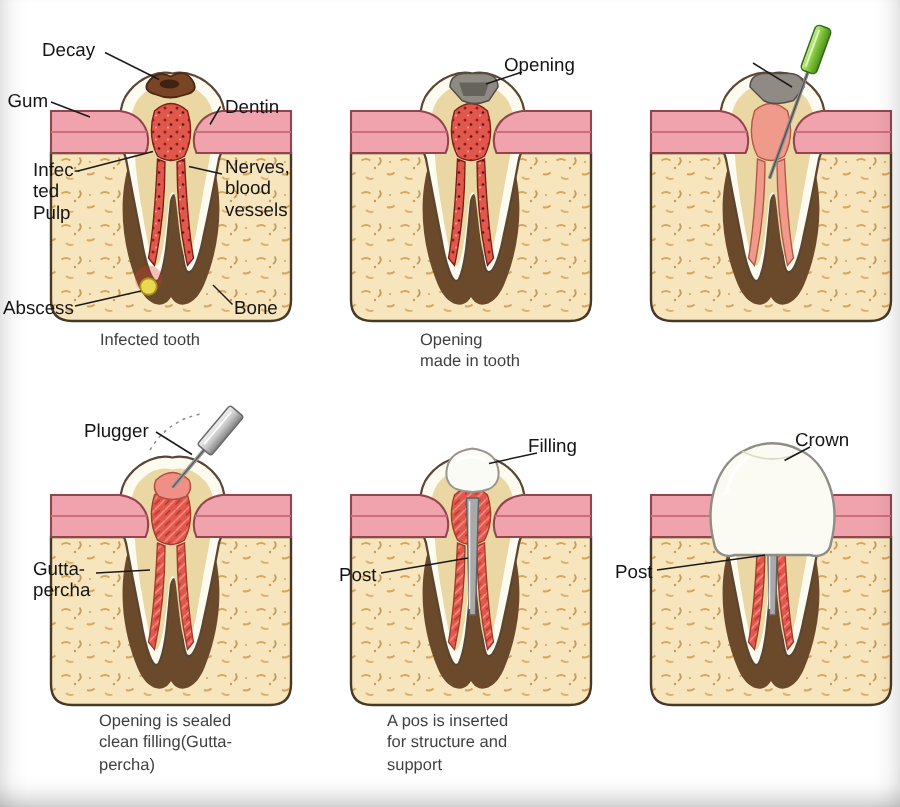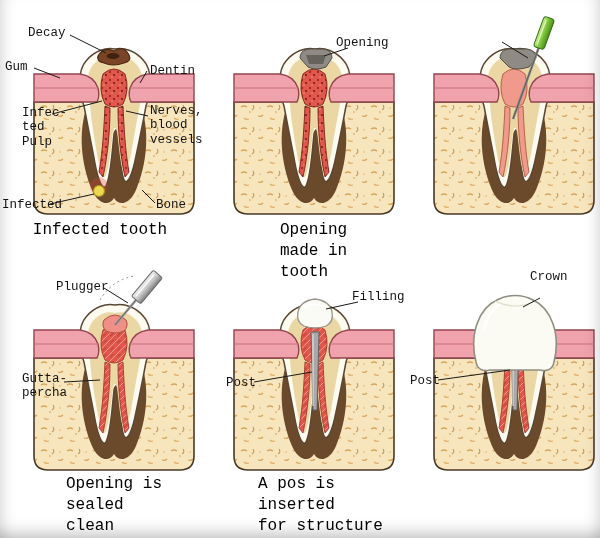--- a/index.html
+++ b/index.html
@@ -1,26 +1,26 @@
 <!DOCTYPE html>
 <html><head>
 <meta charset="utf-8">
 <style>
   *{box-sizing:border-box}
   html,body{margin:0;padding:0;background:#ffffff}
   .page{position:relative;width:600px;height:538px;background:#fff;
-        font-family:Liberation Mono, monospace;overflow:hidden}
+        font-family:Liberation Sans, sans-serif;overflow:hidden}
   .page::after{content:"";position:absolute;inset:0;pointer-events:none;
         box-shadow:inset 0 -16px 16px -12px rgba(0,0,0,.26),
                    inset 16px 0 16px -14px rgba(0,0,0,.16),
                    inset -16px 0 16px -14px rgba(0,0,0,.16)}
   .panel{position:absolute;width:200px;height:268px}
   .illus{position:absolute;left:0;top:0;width:200px;height:250px}
   .lbl{position:absolute;font-size:12.5px;line-height:1.15;color:#141414;white-space:pre-line}
-  .caption{position:absolute;font-size:16px;line-height:1.3;color:#000000;white-space:pre-line}
+  .caption{position:absolute;font-size:11px;line-height:1.3;color:#404040;white-space:pre-line}
   .caption.center{left:0;right:0;text-align:center}
   svg .ln{stroke:#1a1a1a;stroke-width:1}
 </style>
 </head>
 <body>
 
 <svg width="0" height="0" style="position:absolute" aria-hidden="true">
   <defs>
     <pattern id="boneSpeckle" width="26" height="22" patternUnits="userSpaceOnUse">
       <rect width="26" height="22" fill="#f7e6bd"></rect>
@@ -99,21 +99,21 @@
     </svg>
     <div class="lbl" style="left:28px;top:12px">Decay</div>
     <div class="lbl" style="left:5px;top:46px">Gum</div>
     <div class="lbl" style="left:150px;top:50px">Dentin</div>
     <div class="lbl" style="left:22px;top:92px">Infec-
 ted
 Pulp</div>
     <div class="lbl" style="left:150px;top:90px">Nerves,
 blood
 vessels</div>
-    <div class="lbl" style="left:2px;top:184px">Infected</div>
+    <div class="lbl" style="left:2px;top:184px">Abscess</div>
     <div class="lbl" style="left:156px;top:184px">Bone</div>
     <div class="caption center" style="top:206px">Infected tooth</div>
   </section>
 
   <section class="panel" style="left:200px;top:14px">
     <svg class="illus" viewBox="0 0 200 250">
       <g transform="translate(12,0)">
         <use href="#toothBase"></use>
         <use href="#pulpShape" fill="url(#infectDots)" stroke="#7a1f18" stroke-width="0.9"></use>
         <g>
@@ -215,17 +215,17 @@
           <path d="M64,92 C57,64 67,38 85,30 C96,24 110,24 121,30 C139,38 149,64 142,92 C141,99 135,102 128,100 L78,100 C71,102 65,99 64,92 Z" fill="#fcfbf3" stroke="#8f8e85" stroke-width="1.6"></path>
           <path d="M72,60 Q75,42 88,34" fill="none" stroke="#ffffff" stroke-width="2.2" opacity="0.85"></path>
           <path d="M83,31 Q103,41 123,31" fill="none" stroke="#dddbc9" stroke-width="1.2"></path>
         </g>
       </g>
       <g>
         <line class="ln" x1="140" y1="28" x2="123" y2="37"></line>
         <line class="ln" x1="38" y1="110" x2="110" y2="100"></line>
       </g>
     </svg>
-    <div class="lbl" style="left:130px;top:0">Crown</div>
+    <div class="lbl" style="left:130px;top:16px">Crown</div>
     <div class="lbl" style="left:10px;top:104px">Post</div>
   </section>
 
 </div>
 
 </body></html>

